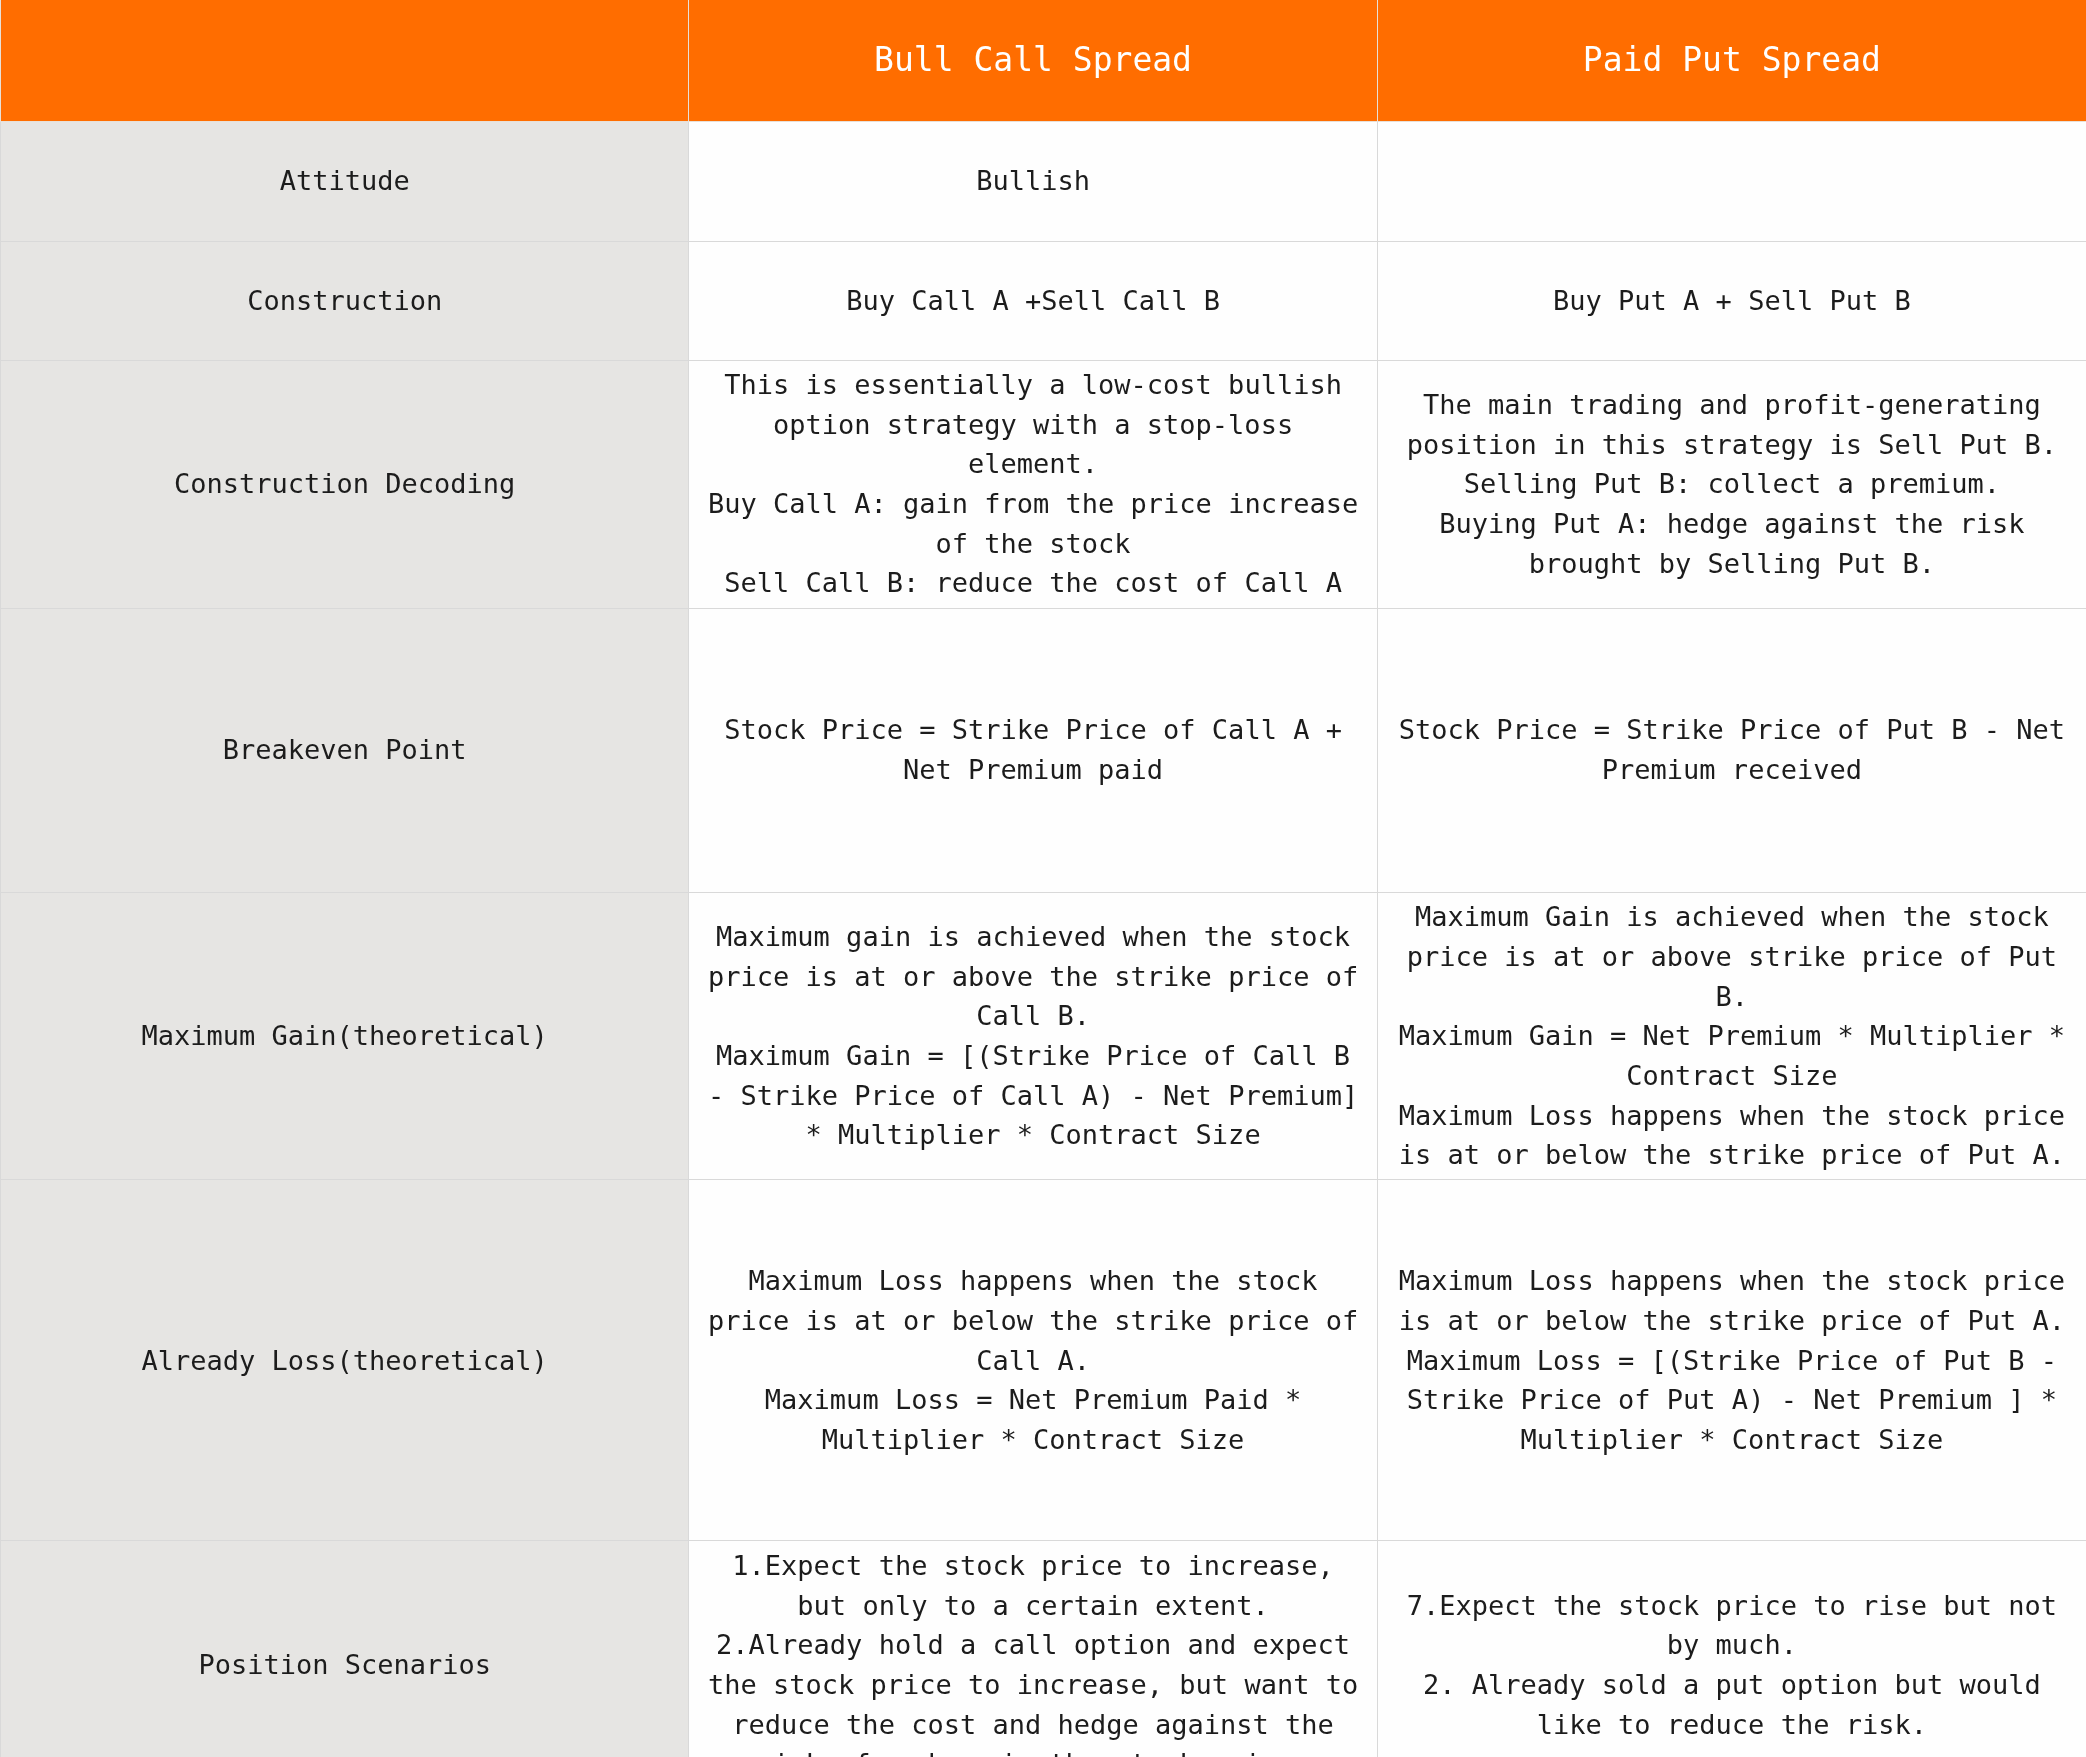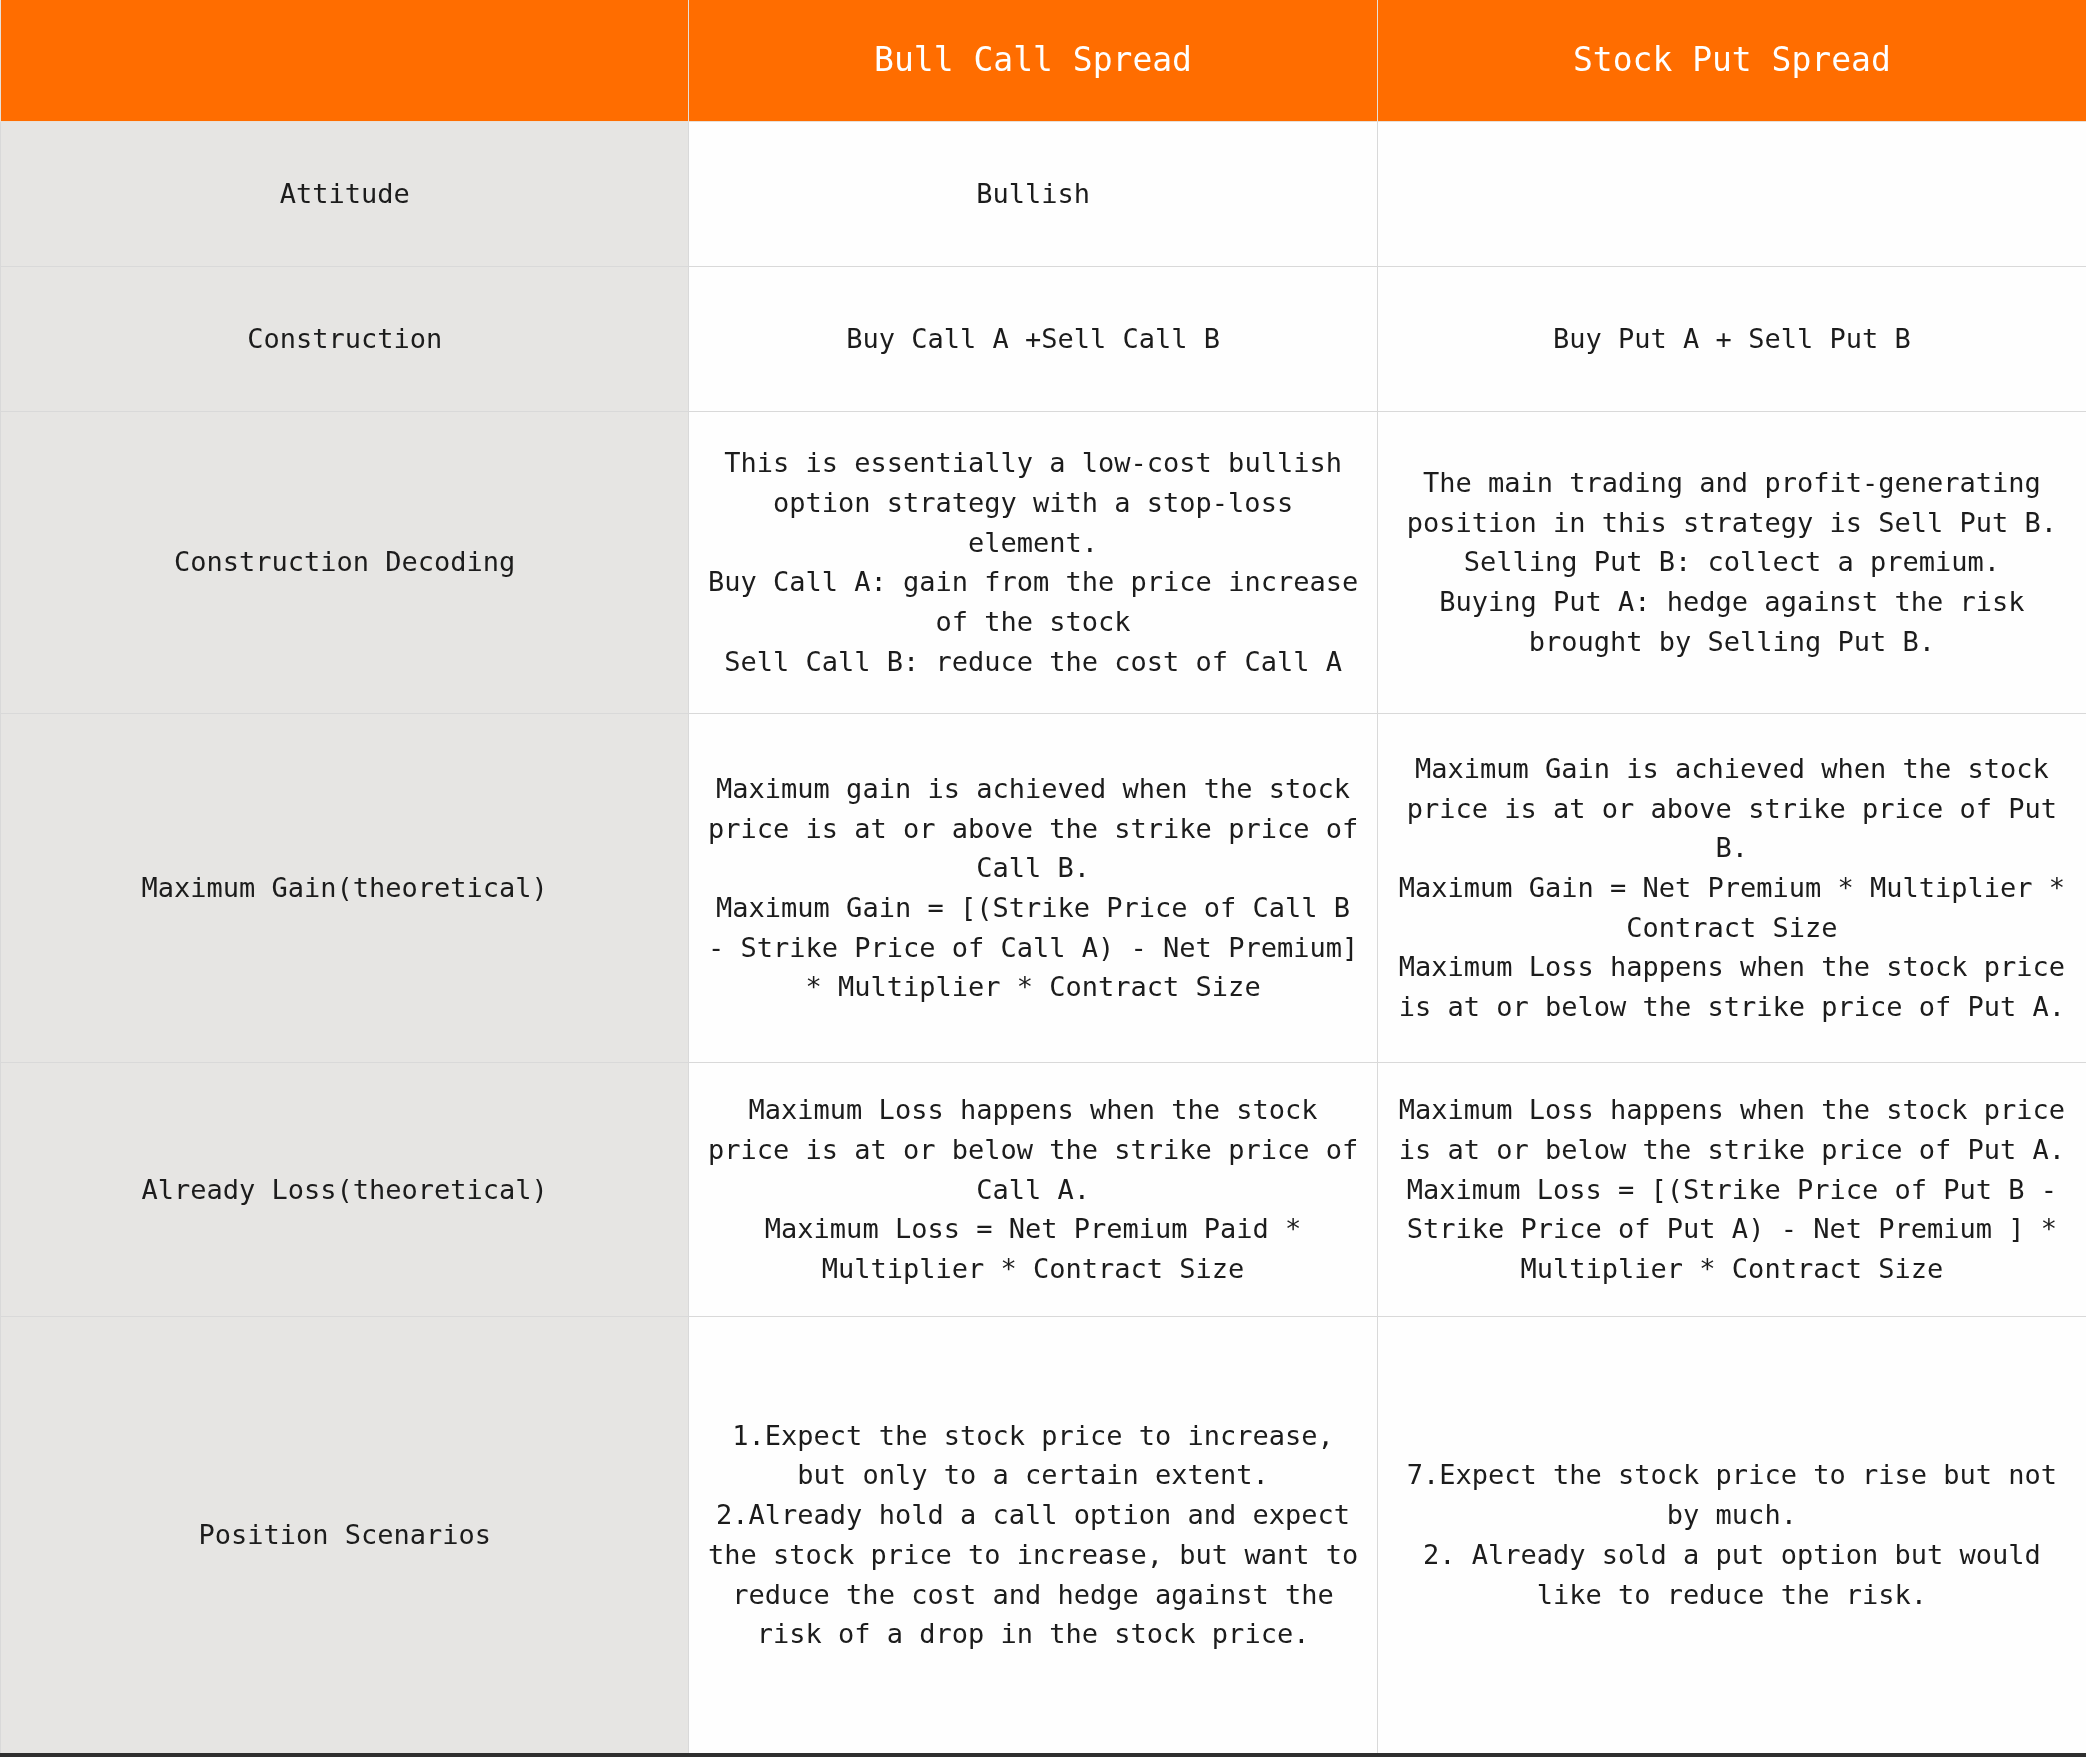--- a/index.html
+++ b/index.html
@@ -60,21 +60,21 @@
 <table class="cmp">
   <colgroup>
     <col class="c-label">
     <col class="c-call">
     <col class="c-put">
   </colgroup>
   <thead>
     <tr>
       <th></th>
       <th>Bull Call Spread</th>
-      <th>Stock Put Spread</th>
+      <th>Paid Put Spread</th>
     </tr>
   </thead>
   <tbody>
     <tr>
       <td class="label">Attitude</td>
       <td>Bullish</td>
       <td></td>
     </tr>
     <tr>
       <td class="label">Construction</td>
@@ -82,20 +82,25 @@
       <td>Buy Put A + Sell Put B</td>
     </tr>
     <tr>
       <td class="label">Construction Decoding</td>
       <td>This is essentially a low-cost bullish option strategy with a stop-loss element.
 Buy Call A: gain from the price increase of the stock
 Sell Call B: reduce the cost of Call A</td>
       <td>The main trading and profit-generating position in this strategy is Sell Put B.
 Selling Put B: collect a premium.
 Buying Put A: hedge against the risk brought by Selling Put B.</td>
+    </tr>
+    <tr>
+      <td class="label">Breakeven Point</td>
+      <td>Stock Price = Strike Price of Call A + Net Premium paid</td>
+      <td>Stock Price = Strike Price of Put B - Net Premium received</td>
     </tr>
     <tr>
       <td class="label">Maximum Gain(theoretical)</td>
       <td>Maximum gain is achieved when the stock price is at or above the strike price of Call B.
 Maximum Gain = [(Strike Price of Call B - Strike Price of Call A) - Net Premium] * Multiplier * Contract Size</td>
       <td>Maximum Gain is achieved when the stock price is at or above strike price of Put B.
 Maximum Gain = Net Premium * Multiplier * Contract Size
 Maximum Loss happens when the stock price is at or below the strike price of Put A.</td>
     </tr>
     <tr>

